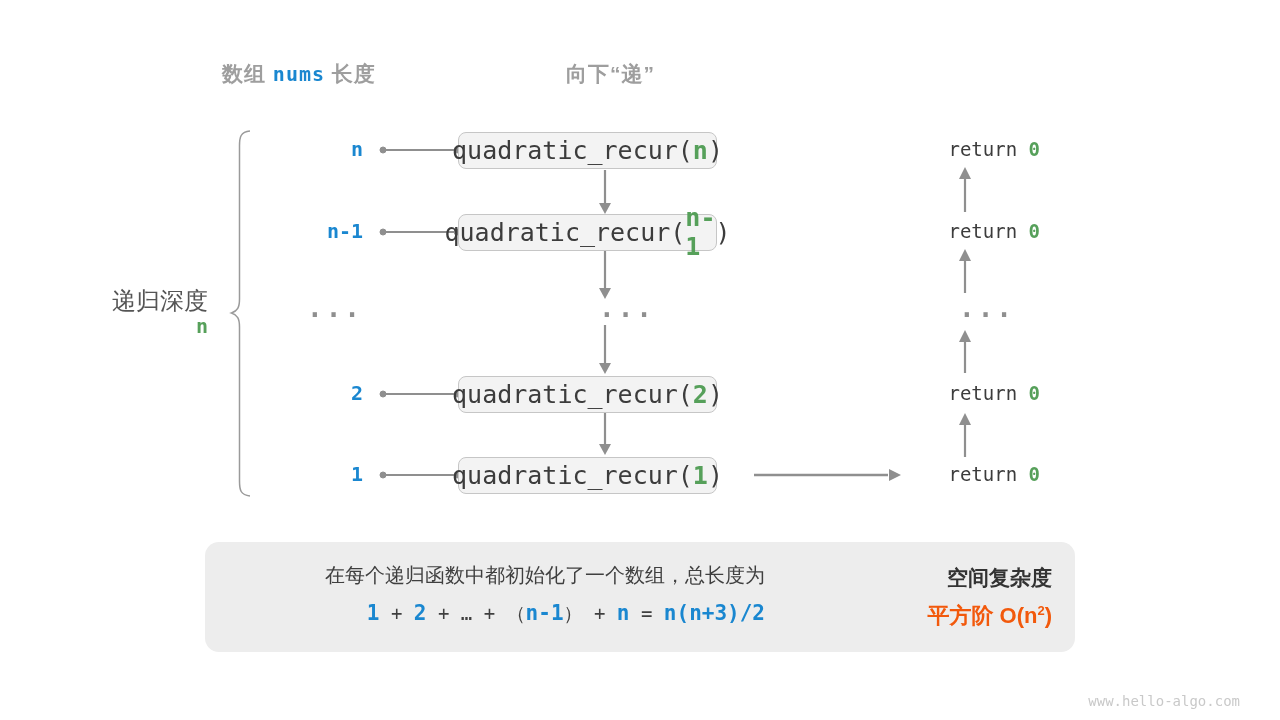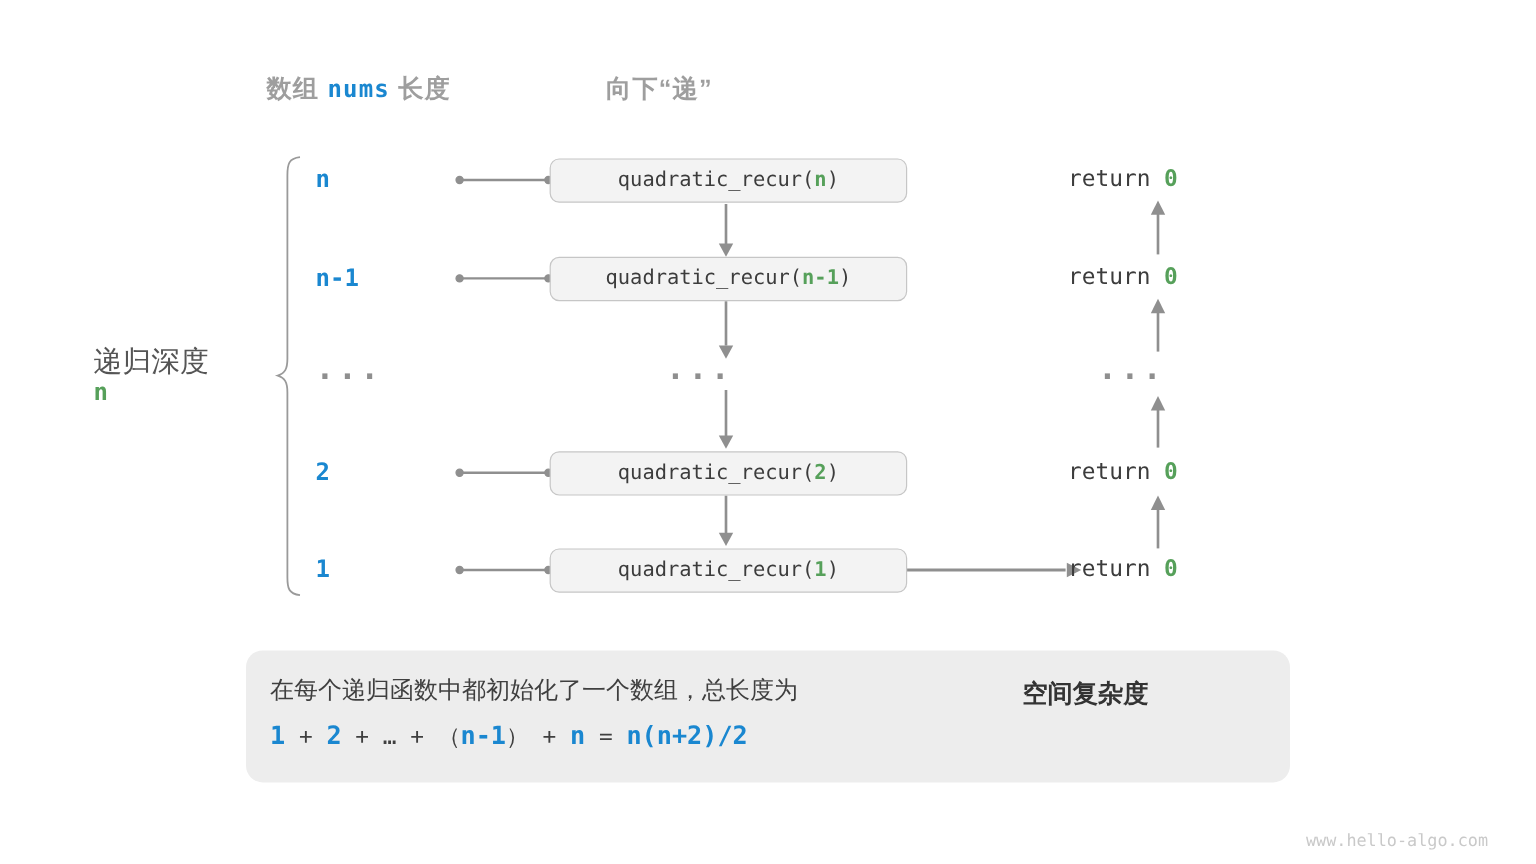--- a/index.html
+++ b/index.html
@@ -1,28 +1,28 @@
 <!DOCTYPE html>
 <html><head>
 <meta charset="utf-8">
 <style>
   html,body{margin:0;padding:0;background:#fff;}
   #page{position:relative;width:1280px;height:720px;background:#ffffff;overflow:hidden;
         font-family:"Liberation Sans","DejaVu Sans",sans-serif;}
   .abs{position:absolute;}
-  .center{text-align:left;}
+  .center{text-align:right;}
   .mono{font-family:"DejaVu Sans Mono","Liberation Mono",monospace;}
   .gray-bold{color:#9e9e9e;font-weight:bold;}
   .blue{color:#1a87d0;font-weight:bold;}
   .green{color:#56a05a;font-weight:bold;}
   .header{font-size:21px;letter-spacing:1px;}
   .row-label{font-size:20px;width:100px;}
-  .call-box{left:458px;width:298px;height:37px;background:#f3f3f3;border:1.5px solid #c6c6c6;
+  .call-box{left:458px;width:259px;height:37px;background:#f3f3f3;border:1.5px solid #c6c6c6;
             border-radius:8px;display:flex;align-items:center;justify-content:center;
-            font-size:17px;color:#3c3c3c;box-sizing:border-box;}
+            font-size:25px;color:#3c3c3c;box-sizing:border-box;}
   .ret{font-size:19px;color:#3c3c3c;width:150px;left:890px;}
   .dots{font-size:26px;font-weight:bold;color:#8f8f8f;letter-spacing:3px;width:100px;}
   .svg-layer{left:0;top:0;pointer-events:none;}
   .note{font-size:19px;line-height:33px;width:124px;left:768px;top:394px;}
   .depth-label{font-size:24px;color:#555;width:130px;left:78px;top:285px;}
   .depth-n{font-size:20px;width:130px;left:78px;top:314px;}
   .panel{left:205px;top:542px;width:870px;height:110px;background:#ededed;border-radius:14px;}
   .panel-line1{left:225px;top:562px;width:540px;font-size:20px;color:#3f3f3f;font-weight:500;}
   .panel-formula{left:225px;top:601px;width:540px;font-size:21px;}
   .panel-formula .op{color:#3f3f3f;font-weight:normal;font-size:19px;}
@@ -156,19 +156,22 @@
       <span>)</span>
   </div>
   <div class="abs ret center mono" style="top:463px;">
     <span>return </span><span class="green">0</span>
   </div>
 
 
   <div class="abs panel"></div>
   <div class="abs panel-line1 center">在每个递归函数中都初始化了一个数组，总长度为</div>
   <div class="abs panel-formula center mono">
-    <span class="blue">1</span><span class="op"> + </span><span class="blue">2</span><span class="op"> + </span><span class="op">…</span><span class="op"> + </span><span class="op">（</span><span class="blue">n-1</span><span class="op">）</span><span class="op"> + </span><span class="blue">n</span><span class="op"> = </span><span class="blue">n(n+2)/2</span>
+    <span class="blue">1</span><span class="op"> + </span><span class="blue">2</span><span class="op"> + </span><span class="op">…</span><span class="op"> + </span><span class="op">（</span><span class="blue">n-1</span><span class="op">）</span><span class="op"> + </span><span class="blue">n</span><span class="op"> = </span><span class="blue">n(n+3)/2</span>
   </div>
   <div class="abs cx-title center">空间复杂度</div>
+  <div class="abs cx-value center">
+    <span>平方阶 O(n</span><sup>2</sup><span>)</span>
+  </div>
 
   <div class="abs watermark mono">www.hello-algo.com</div>
 
 </div>
 
 </body></html>

